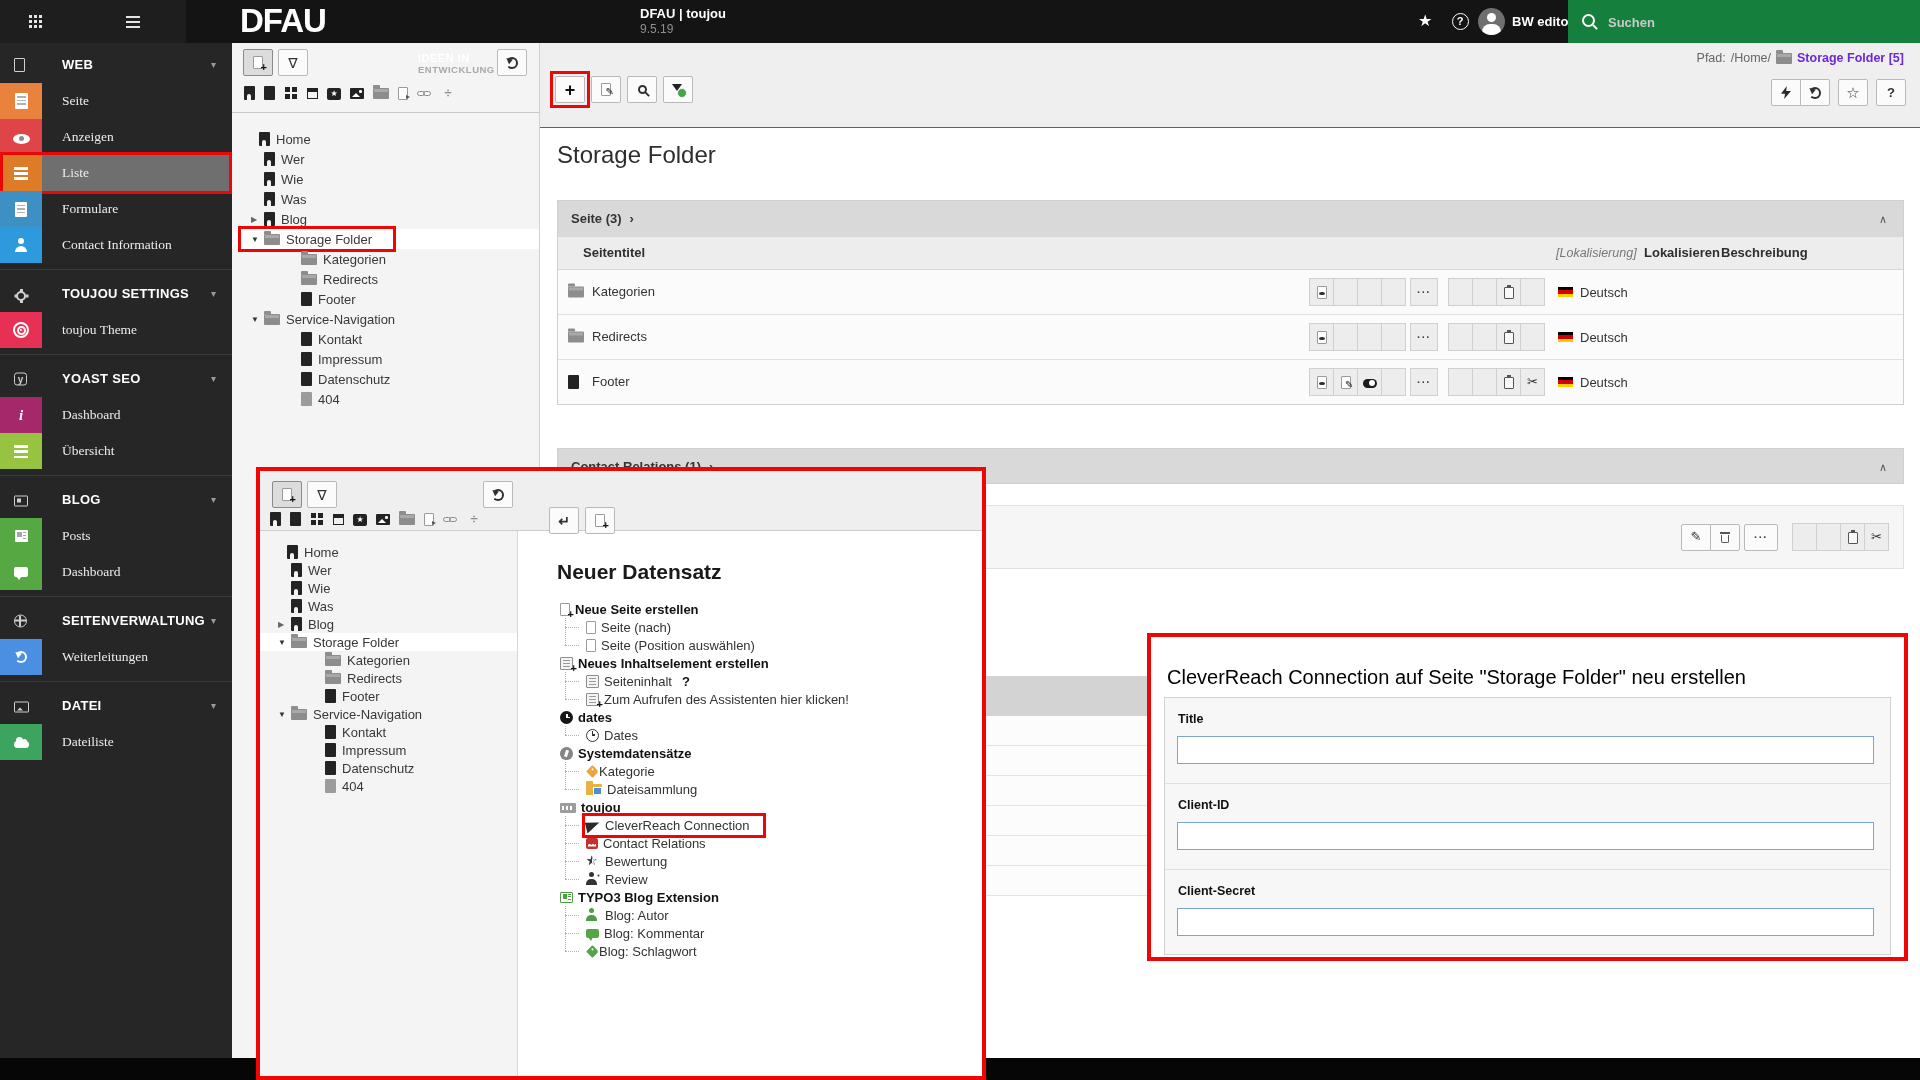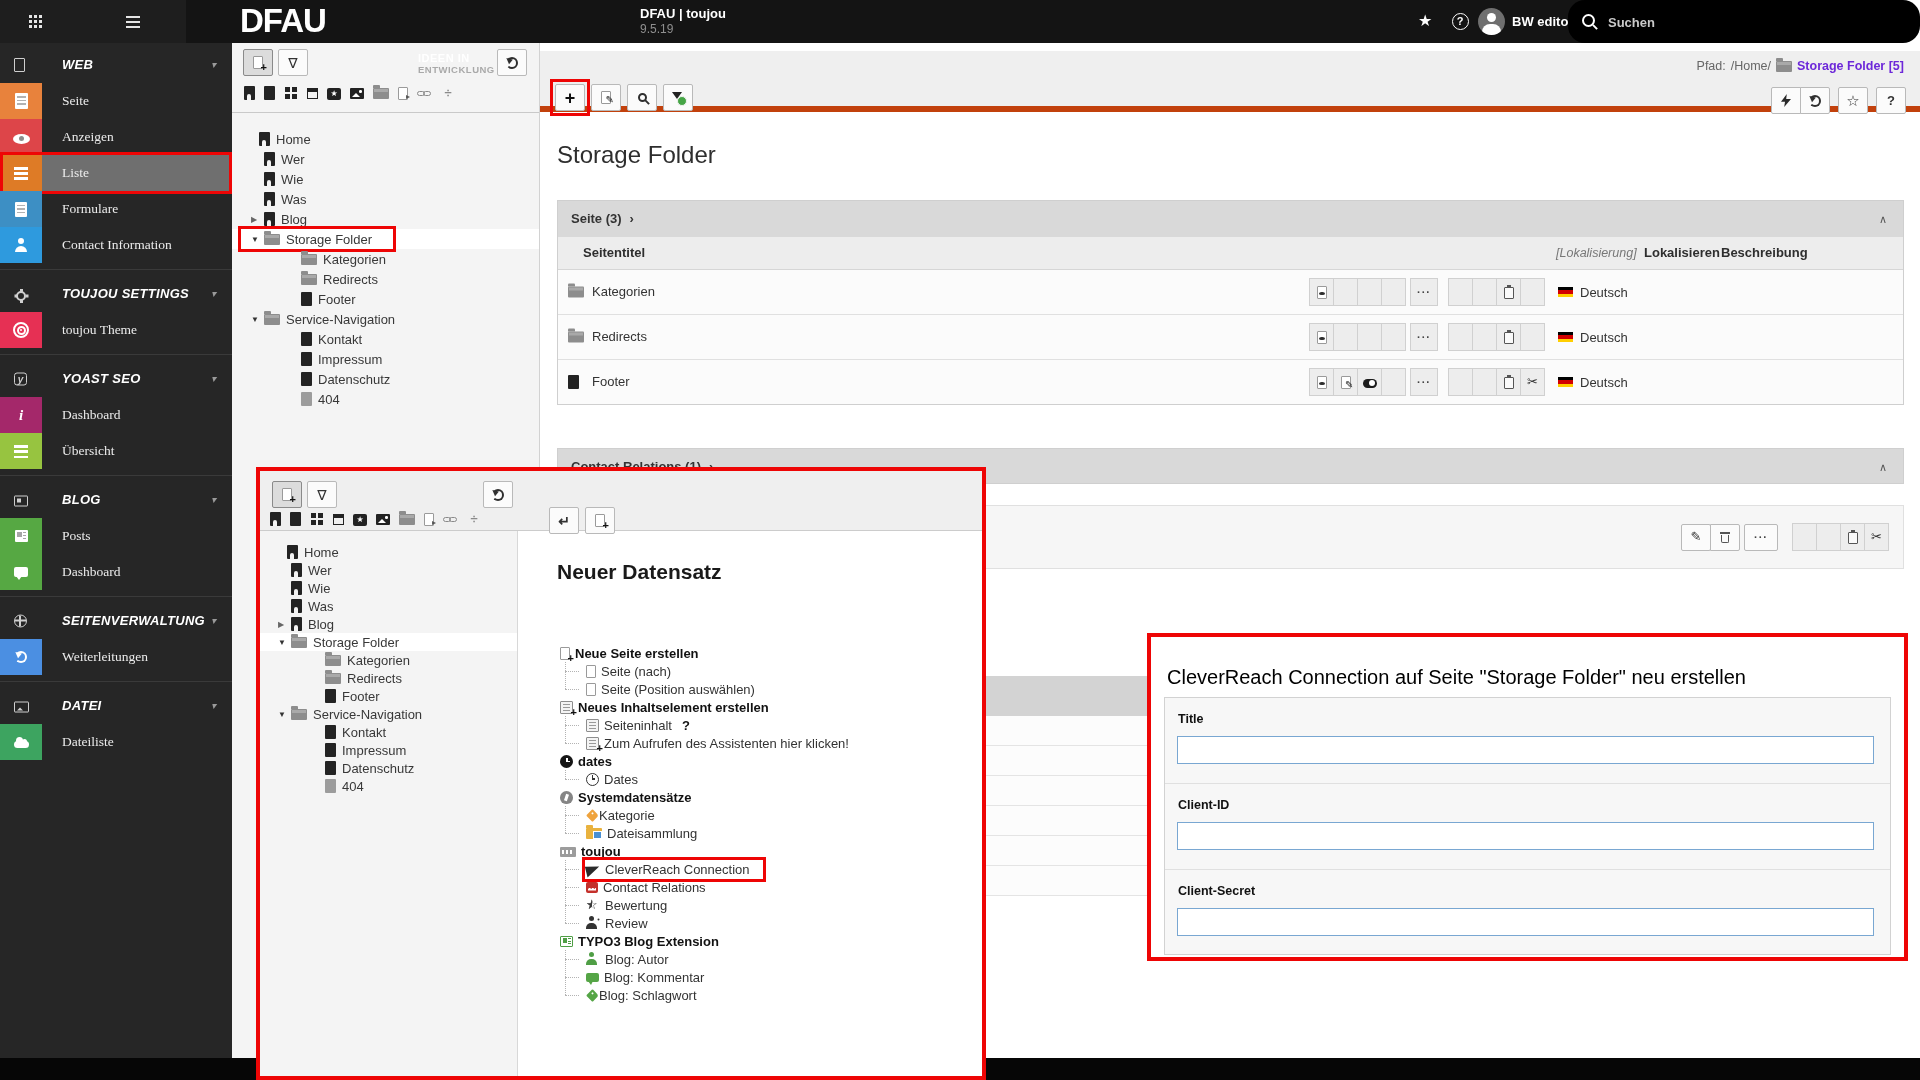--- a/index.html
+++ b/index.html
@@ -13,31 +13,31 @@
   .brand-main{position:absolute;left:240px;top:2px;font-size:33px;font-weight:bold;color:#fff;letter-spacing:-1px;}
   .brand-sub{position:absolute;left:418px;top:8px;color:#fff;font-size:11px;font-weight:bold;line-height:12px;letter-spacing:.5px;margin-top:44px;}
   .brand-sub .l2{color:#a9a9a9;font-size:9.5px;}
   .app-title{position:absolute;left:640px;top:6px;color:#fff;font-size:13px;font-weight:bold;}
   .app-version{position:absolute;left:640px;top:22px;color:#8f8f8f;font-size:12px;}
   .tb-right-btn{position:absolute;top:6px;width:30px;height:30px;display:flex;align-items:center;justify-content:center;background:none;border:none;cursor:pointer;}
   .avatar{position:absolute;left:1478px;top:8px;width:27px;height:27px;border-radius:50%;background:#6f6f6f;overflow:hidden;}
   .avatar::before{content:'';position:absolute;left:9px;top:5px;width:9px;height:9px;border-radius:50%;background:#fff;}
   .avatar::after{content:'';position:absolute;left:4px;top:16px;width:19px;height:12px;border-radius:8px 8px 0 0;background:#fff;}
   .username{position:absolute;left:1512px;top:14px;color:#fff;font-size:13px;font-weight:bold;}
-  .searchbox{position:absolute;left:1568px;top:0;width:352px;height:43px;background:#000000;border-radius:17px;}
+  .searchbox{position:absolute;left:1568px;top:0;width:352px;height:43px;background:#15803d;}
   .searchbox input{position:absolute;left:38px;top:10px;width:290px;height:22px;background:transparent;border:none;color:#ddd;font-size:13px;outline:none;font-family:"Liberation Sans",sans-serif;}
   .searchbox input::placeholder{color:#c9c9c9;font-weight:bold;}
   .mag-w{position:absolute;left:14px;top:14px;width:9px;height:9px;border:2px solid #fff;border-radius:50%;}
   .mag-w::after{content:'';position:absolute;right:-5px;bottom:-3px;width:6px;height:2px;background:#fff;transform:rotate(45deg);}
 
   
   .modmenu{position:absolute;left:0;top:43px;width:232px;height:1015px;background:#262626;z-index:2;}
   .msec{padding-top:4px;}
   .msec + .msec{border-top:1px solid #3a3a3a;margin-top:6px;padding-top:6px;}
-  .mhead{position:relative;height:36px;font-style:italic;}
+  .mhead{position:relative;height:36px;}
   .mhead .hic{position:absolute;left:14px;top:50%;transform:translateY(-50%);}
   .mhead .hlabel{position:absolute;left:62px;top:0;line-height:36px;color:#fff;font-weight:bold;font-size:13px;letter-spacing:.3px;}
   .mhead .caret{position:absolute;right:16px;top:0;line-height:36px;color:#9a9a9a;font-size:10px;}
   .mitem{position:relative;height:36px;cursor:pointer;font-family:Liberation Serif, serif;}
   .mitem .tile{position:absolute;left:0;top:0;width:42px;height:36px;display:flex;align-items:center;justify-content:center;}
   .mitem .ilabel{position:absolute;left:62px;top:0;line-height:36px;color:#ececec;font-size:13.5px;}
   .mitem.active{background:#6f6f6f;}
   .mitem.annotated::after{content:'';position:absolute;left:0;right:0;top:-3px;bottom:-3px;border:3px solid #ee0505;pointer-events:none;}
 
   
@@ -54,21 +54,21 @@
   .trow .ic{margin-right:6px;}
   .trow .tlabel{white-space:nowrap;}
   .ptpanel .dep-0{padding-left:14px;}
   .ptpanel .dep-1{padding-left:19px;}
   .ptpanel .dep-2{padding-left:56px;}
   .trow.sel{background:#fff;}
   .ptpanel .trow.annotated::after{content:'';position:absolute;left:6px;top:-3px;width:152px;height:20px;border:3px solid #ee0505;pointer-events:none;}
 
   
   .content{position:absolute;left:540px;top:43px;width:1380px;height:1015px;background:#fff;z-index:1;}
-  .docheader{position:absolute;left:0;top:8px;width:1380px;height:61px;background:#efefef;border-bottom:6px solid #c2410c;box-sizing:border-box;}
+  .docheader{position:absolute;left:0;top:0;width:1380px;height:85px;background:#efefef;border-bottom:1px solid #c2410c;box-sizing:border-box;}
   .pathline{position:absolute;right:16px;top:8px;font-size:12.5px;color:#666;display:flex;align-items:center;gap:5px;}
   .pathline .cur{font-weight:bold;color:#6d28d9;}
   .dh-left{position:absolute;left:15px;top:33px;display:flex;gap:6px;}
   .dh-right{position:absolute;right:14px;top:36px;display:flex;align-items:center;}
   .dh-right .gap{width:8px;}
   .btn{width:30px;height:27px;border:1px solid #b9b9b9;border-radius:2px;background:#fbfbfb;display:flex;align-items:center;justify-content:center;cursor:pointer;padding:0;position:relative;}
   .btn.joined{margin-left:-1px;border-radius:0 2px 2px 0;}
   .btn.joinedl{border-radius:2px 0 0 2px;}
   .btn.annotated::after{content:'';position:absolute;left:-6px;top:-6px;right:-6px;bottom:-6px;border:3px solid #ee0505;pointer-events:none;}
   .pagetitle{position:absolute;left:17px;top:82px;font-size:24px;font-weight:500;color:#2e2e2e;}
@@ -108,21 +108,21 @@
   .nr-overlay{position:absolute;left:256px;top:467px;width:730px;height:613px;box-sizing:border-box;border:4px solid #ee0505;background:#fff;z-index:10;}
   .nr-toolbar{position:absolute;left:0;top:0;width:722px;height:60px;background:#efefef;border-bottom:1px solid #ccc;box-sizing:border-box;}
   .nr-leftpanel{position:absolute;left:0;top:60px;width:258px;bottom:0;background:#f4f4f4;border-right:1px solid #d8d8d8;box-sizing:border-box;}
   .nr-leftpanel .pt-tree{padding-top:12px;}
   .nr-leftpanel .trow{height:18px;}
   .nr-leftpanel .dep-0{padding-left:14px;}
   .nr-leftpanel .dep-1{padding-left:18px;}
   .nr-leftpanel .dep-2{padding-left:52px;}
   .nr-leftpanel .trow.annotated::after{display:none;}
   .nr-title{position:absolute;left:297px;top:72px;font-size:21px;color:#1a1a1a;}
-  .nr-tree{position:absolute;left:300px;top:129px;margin-top:44px;}
+  .nr-tree{position:absolute;left:300px;top:129px;}
   .nr-row{position:relative;height:18px;display:flex;align-items:center;font-size:13px;color:#333;cursor:pointer;white-space:nowrap;}
   .nr-row .ic{margin-right:5px;}
   .nr-row.g .nlabel{font-weight:bold;color:#111;}
   .nrc .nr-row{padding-left:26px;}
   .nrc{position:relative;}
   .nrc::before{content:'';position:absolute;left:5px;top:0;bottom:9px;border-left:1px dotted #b3b3b3;}
   .nrc .nr-row::before{content:'';position:absolute;left:5px;top:9px;width:14px;border-top:1px dotted #b3b3b3;}
   .nr-row .help{font-weight:bold;margin-left:10px;color:#111;}
   .nr-row.annotated::after{content:'';position:absolute;left:22px;top:-3px;width:178px;height:19px;border:3px solid #ee0505;pointer-events:none;}
 

